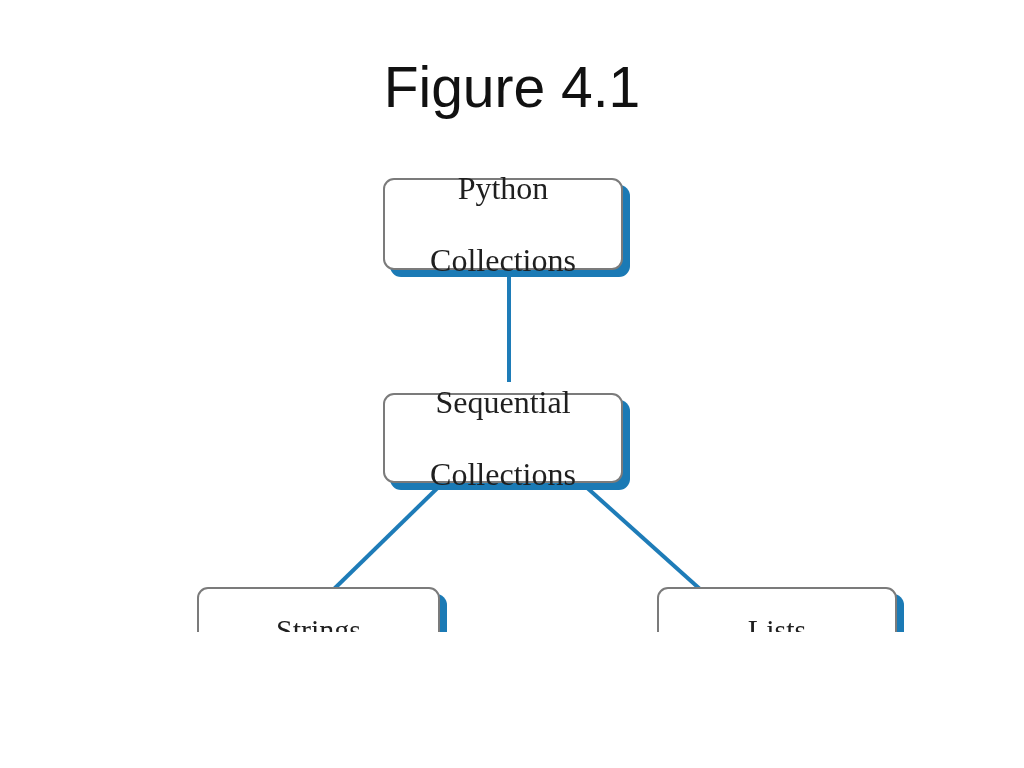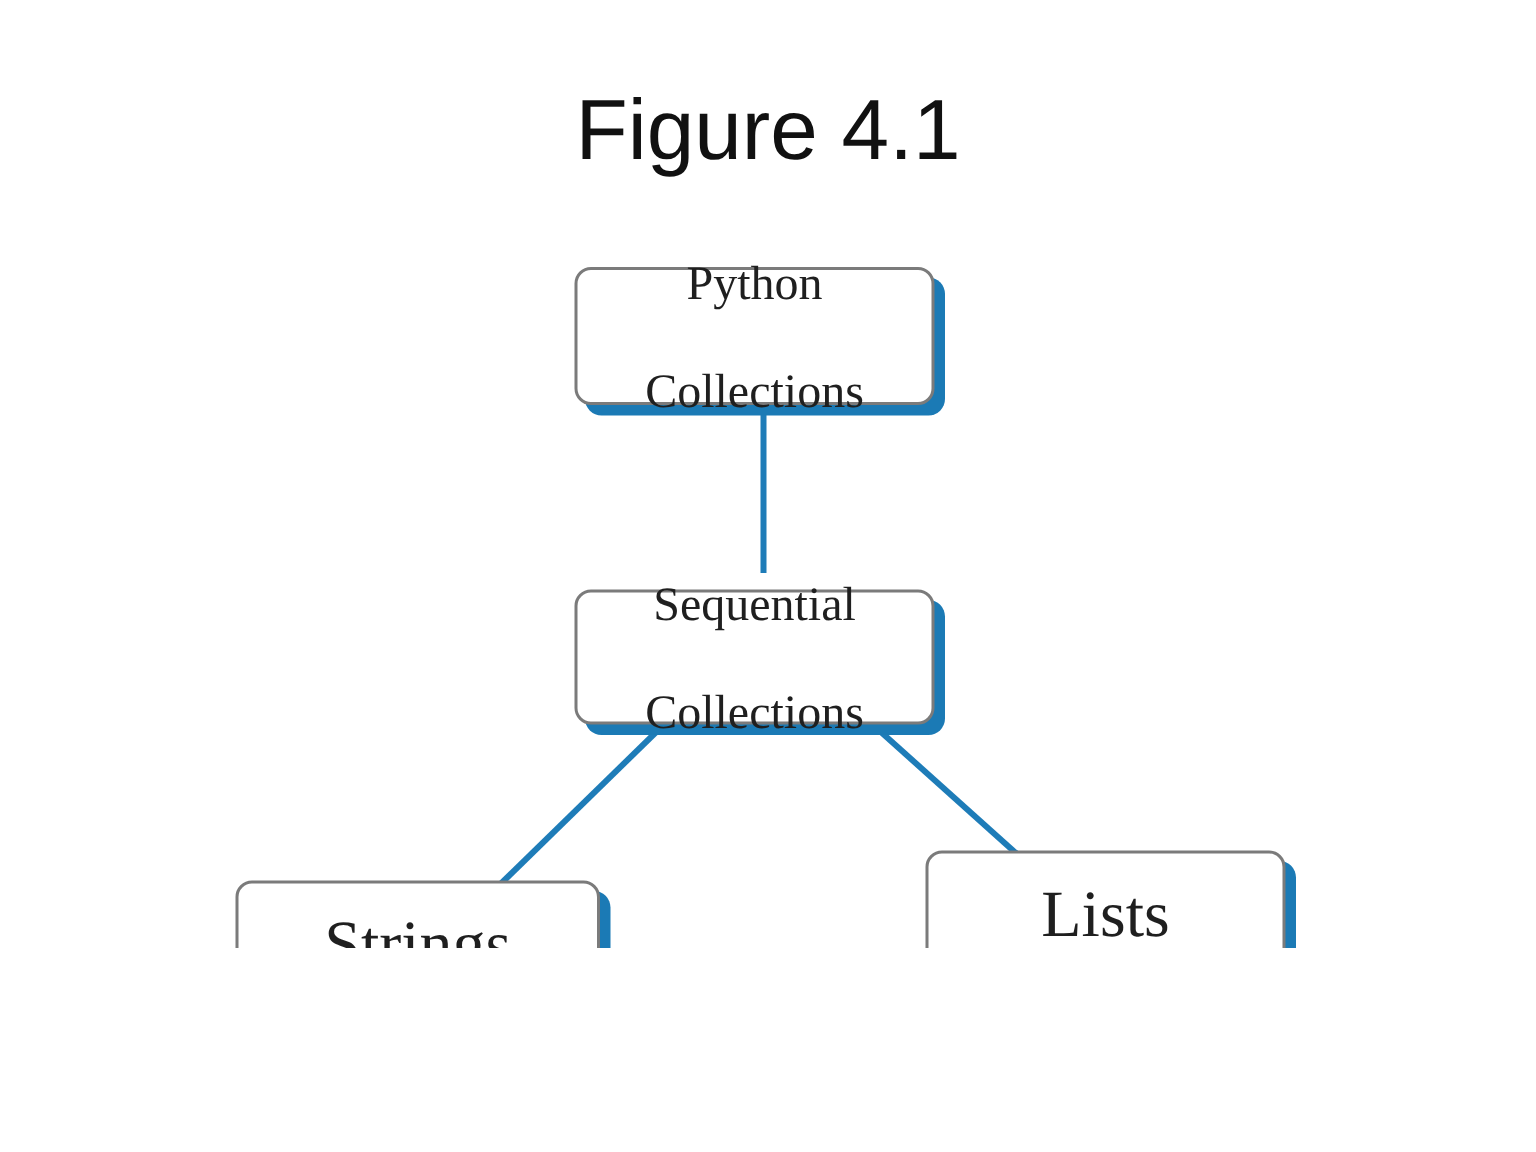--- a/index.html
+++ b/index.html
@@ -53,26 +53,27 @@
     align-items: center;
     justify-content: center;
     font-family: "Liberation Serif", serif;
     font-size: 32px;
     line-height: 42px;
     color: var(--node_text, #1f1f1f);
     text-align: center;
     gap: 30px;
   }
   .node.single {
-    font-size: 44px;
+    font-size: 30px;
+    margin-left: 40px;
   }
   #node-python     { left: 383px; top: 178px; width: 240px; height: 92px; }
   #node-sequential { left: 383px; top: 393px; width: 240px; height: 90px; }
   #node-strings    { left: 157px; top: 587px; width: 243px; height: 86px; }
-  #node-lists      { left: 617px; top: 567px; width: 240px; height: 86px; }
+  #node-lists      { left: 617px; top: 587px; width: 240px; height: 86px; }
 </style>
 </head>
 <body>
 
 <div class="slide">
 
   <h1 class="title">Figure 4.1</h1>
 
   <svg class="connectors" viewBox="0 0 1024 768" xmlns="http://www.w3.org/2000/svg" aria-hidden="true">
     <line x1="509" y1="266" x2="509" y2="382"></line>

